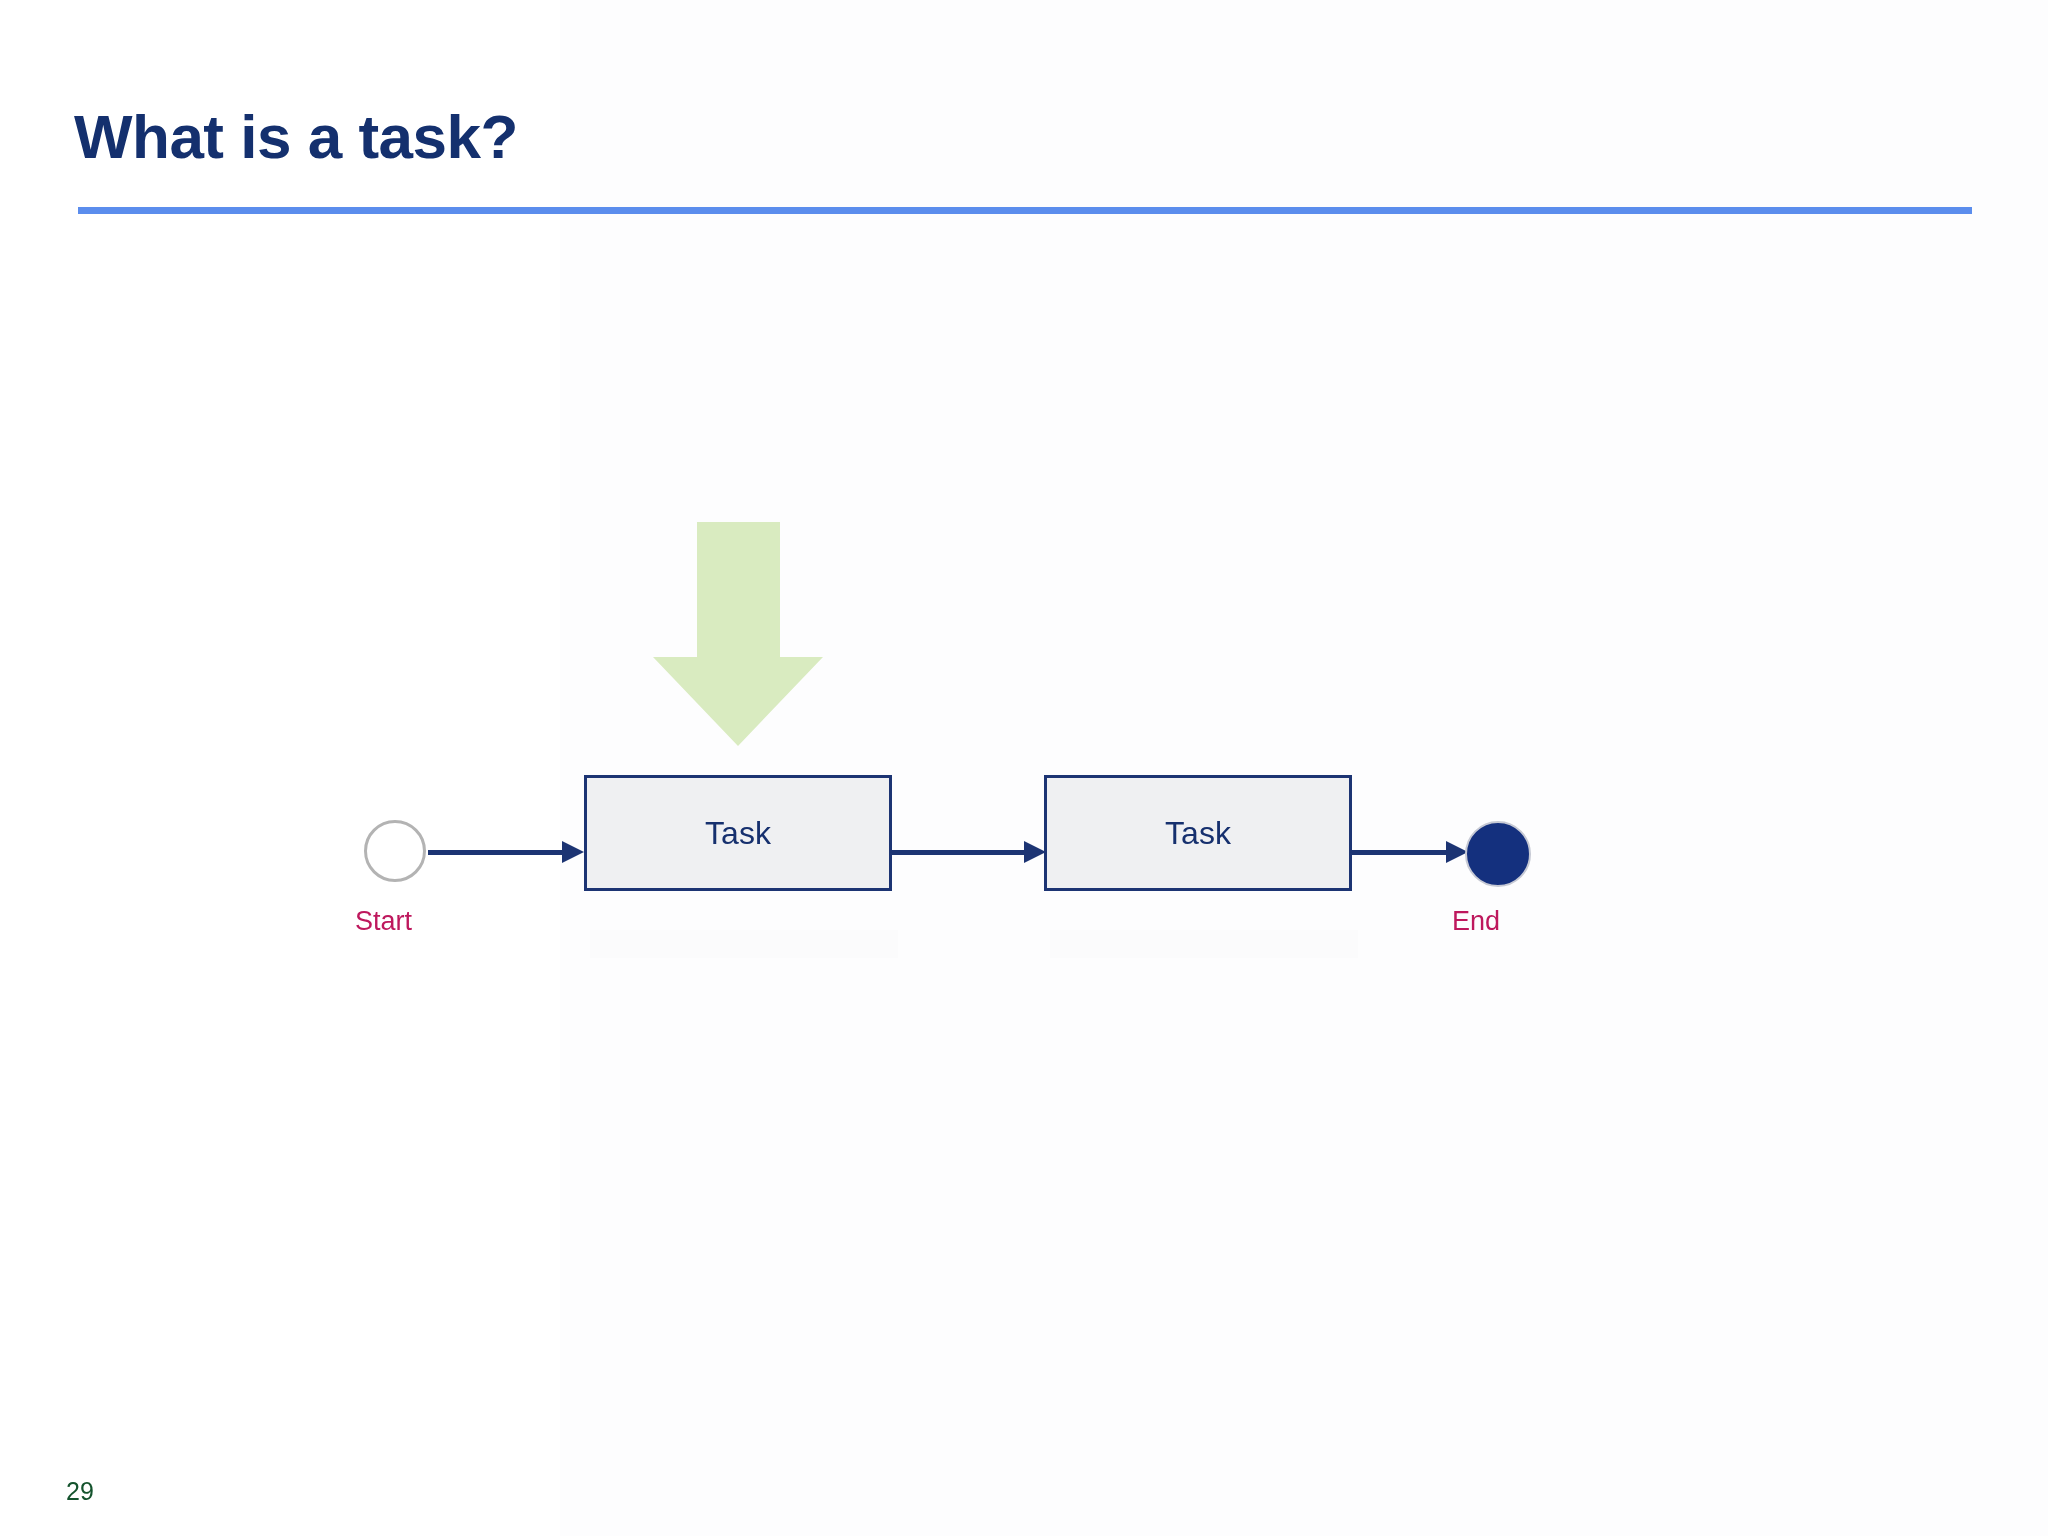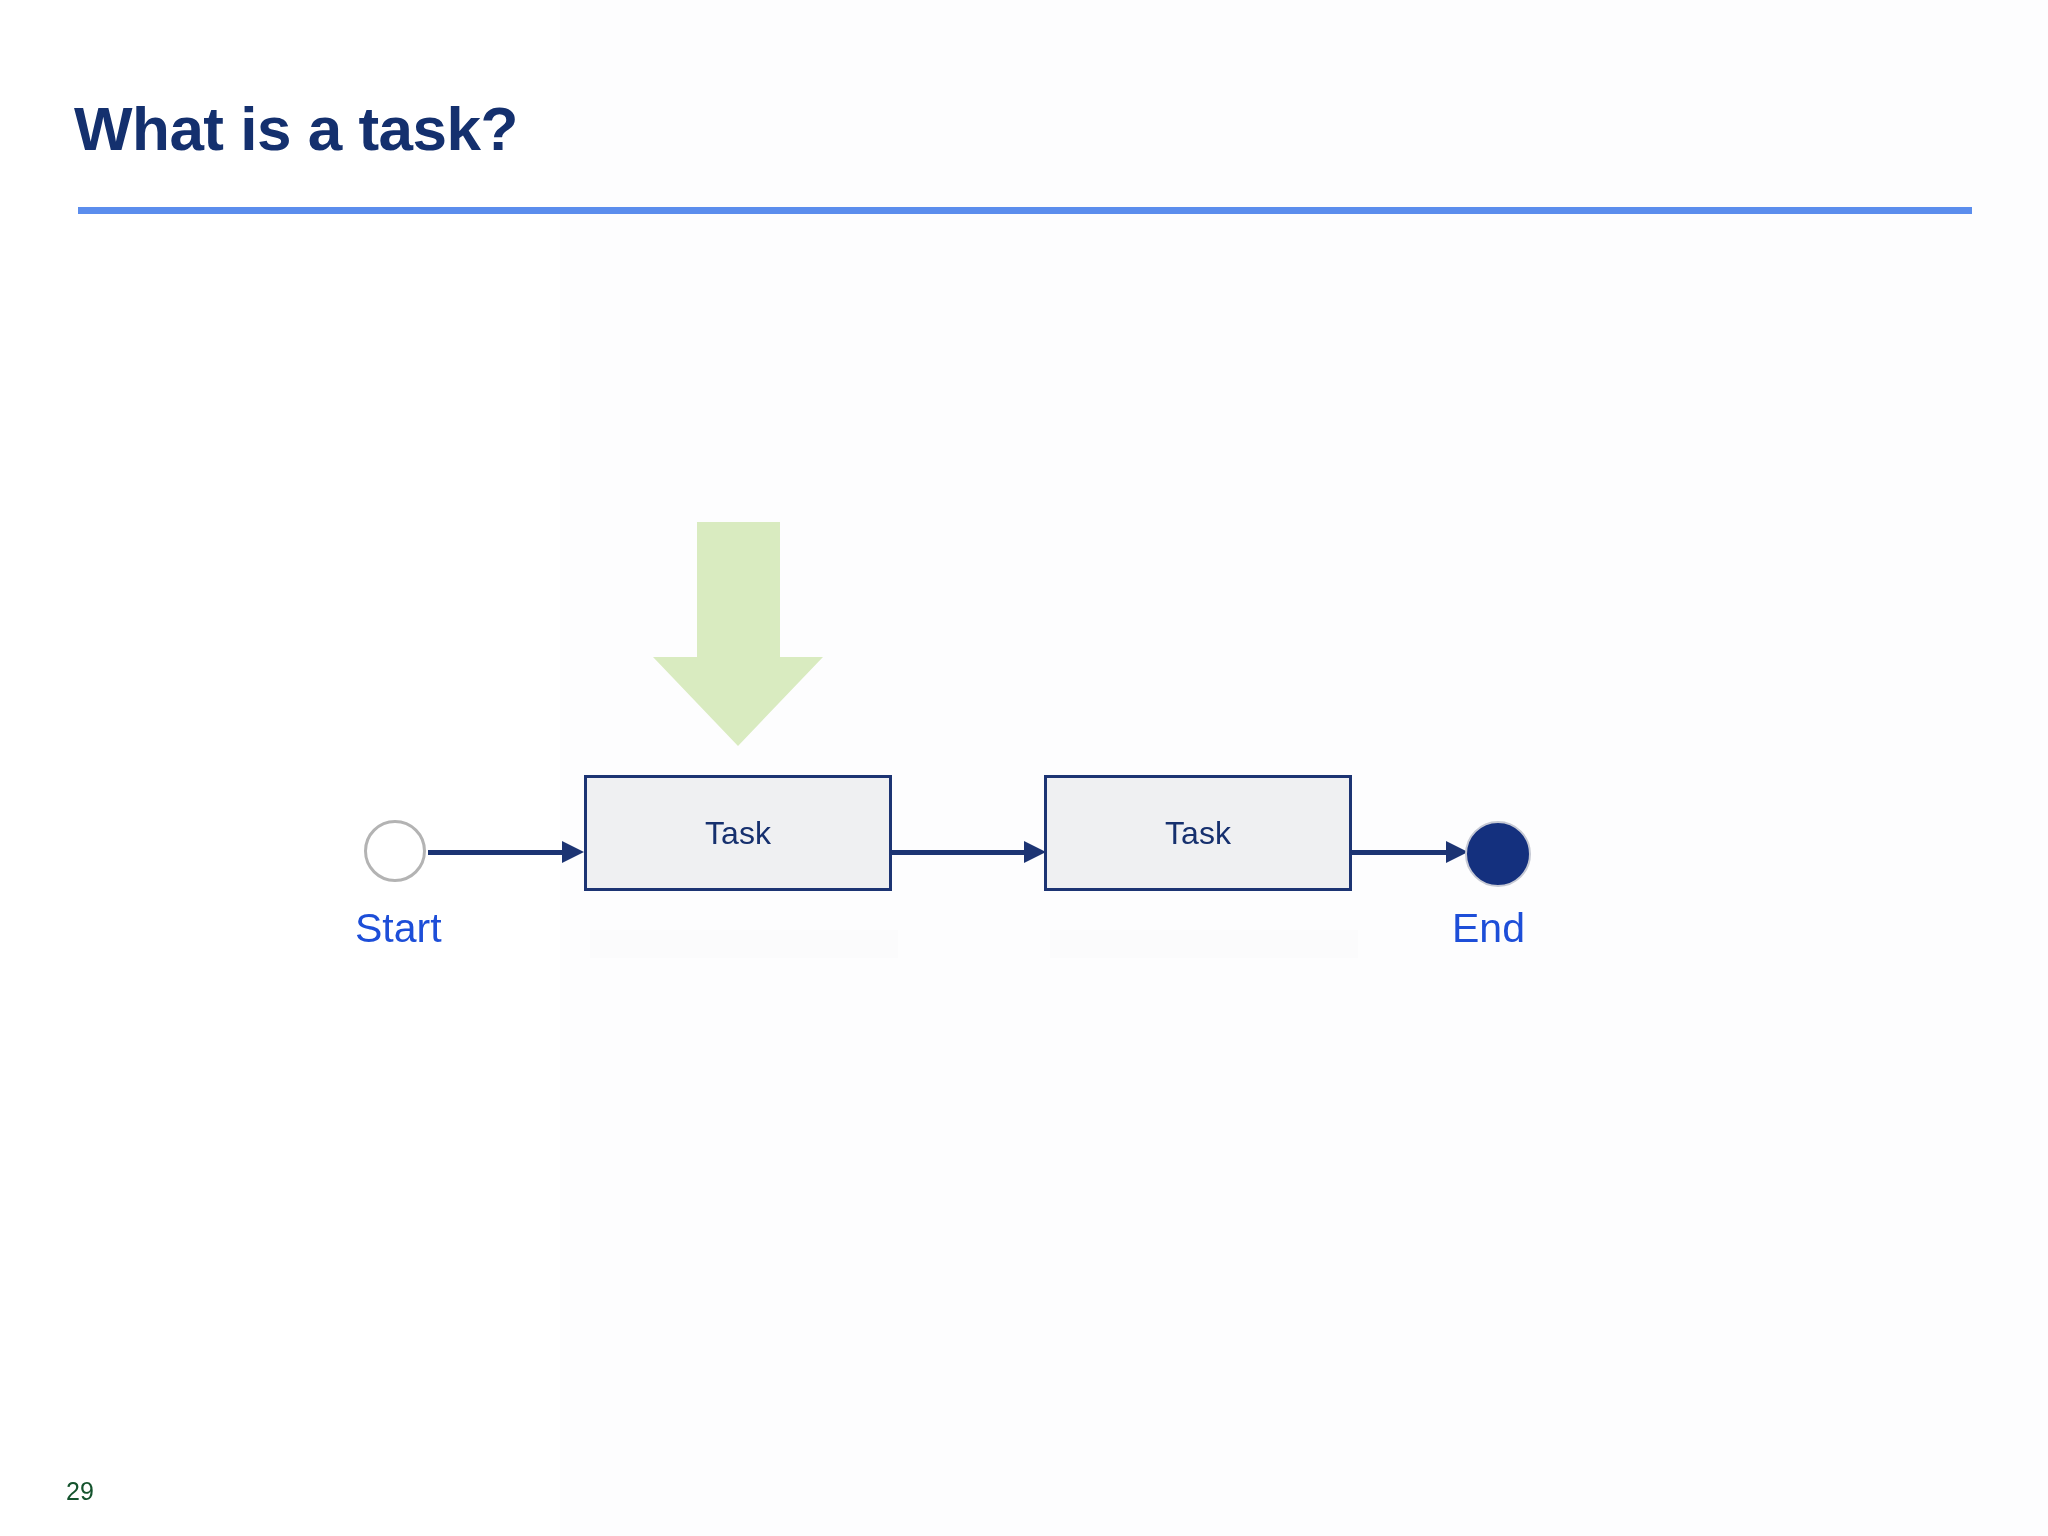--- a/index.html
+++ b/index.html
@@ -32,21 +32,21 @@
     top: 0px;
     width: 1488px;
     height: 1536px;
     background: #fdfdfe;
   }
 
   
   .slide-title {
     position: absolute;
     left: 74px;
-    top: 96px;
+    top: 104px;
     font-size: 62px;
     font-weight: bold;
     color: #14306e;
     letter-spacing: -0.5px;
     white-space: nowrap;
     line-height: 1.05;
   }
 
   .title-rule {
     position: absolute;
@@ -106,22 +106,22 @@
     width: 66px;
     height: 66px;
     border-radius: 50%;
     background: #14307e;
     border: 2px solid #c6c9d4;
     box-sizing: border-box;
   }
 
   .node-label {
     position: absolute;
-    font-size: 41px;
-    color: #1d4ed8;
+    font-size: 27px;
+    color: #be185d;
     white-space: nowrap;
     line-height: 1;
   }
   .label-start { left: 355px; top: 908px; }
   .label-end   { left: 1452px; top: 908px; text-align: center; }
 
   .task-box {
     position: absolute;
     top: 775px;
     width: 308px;

